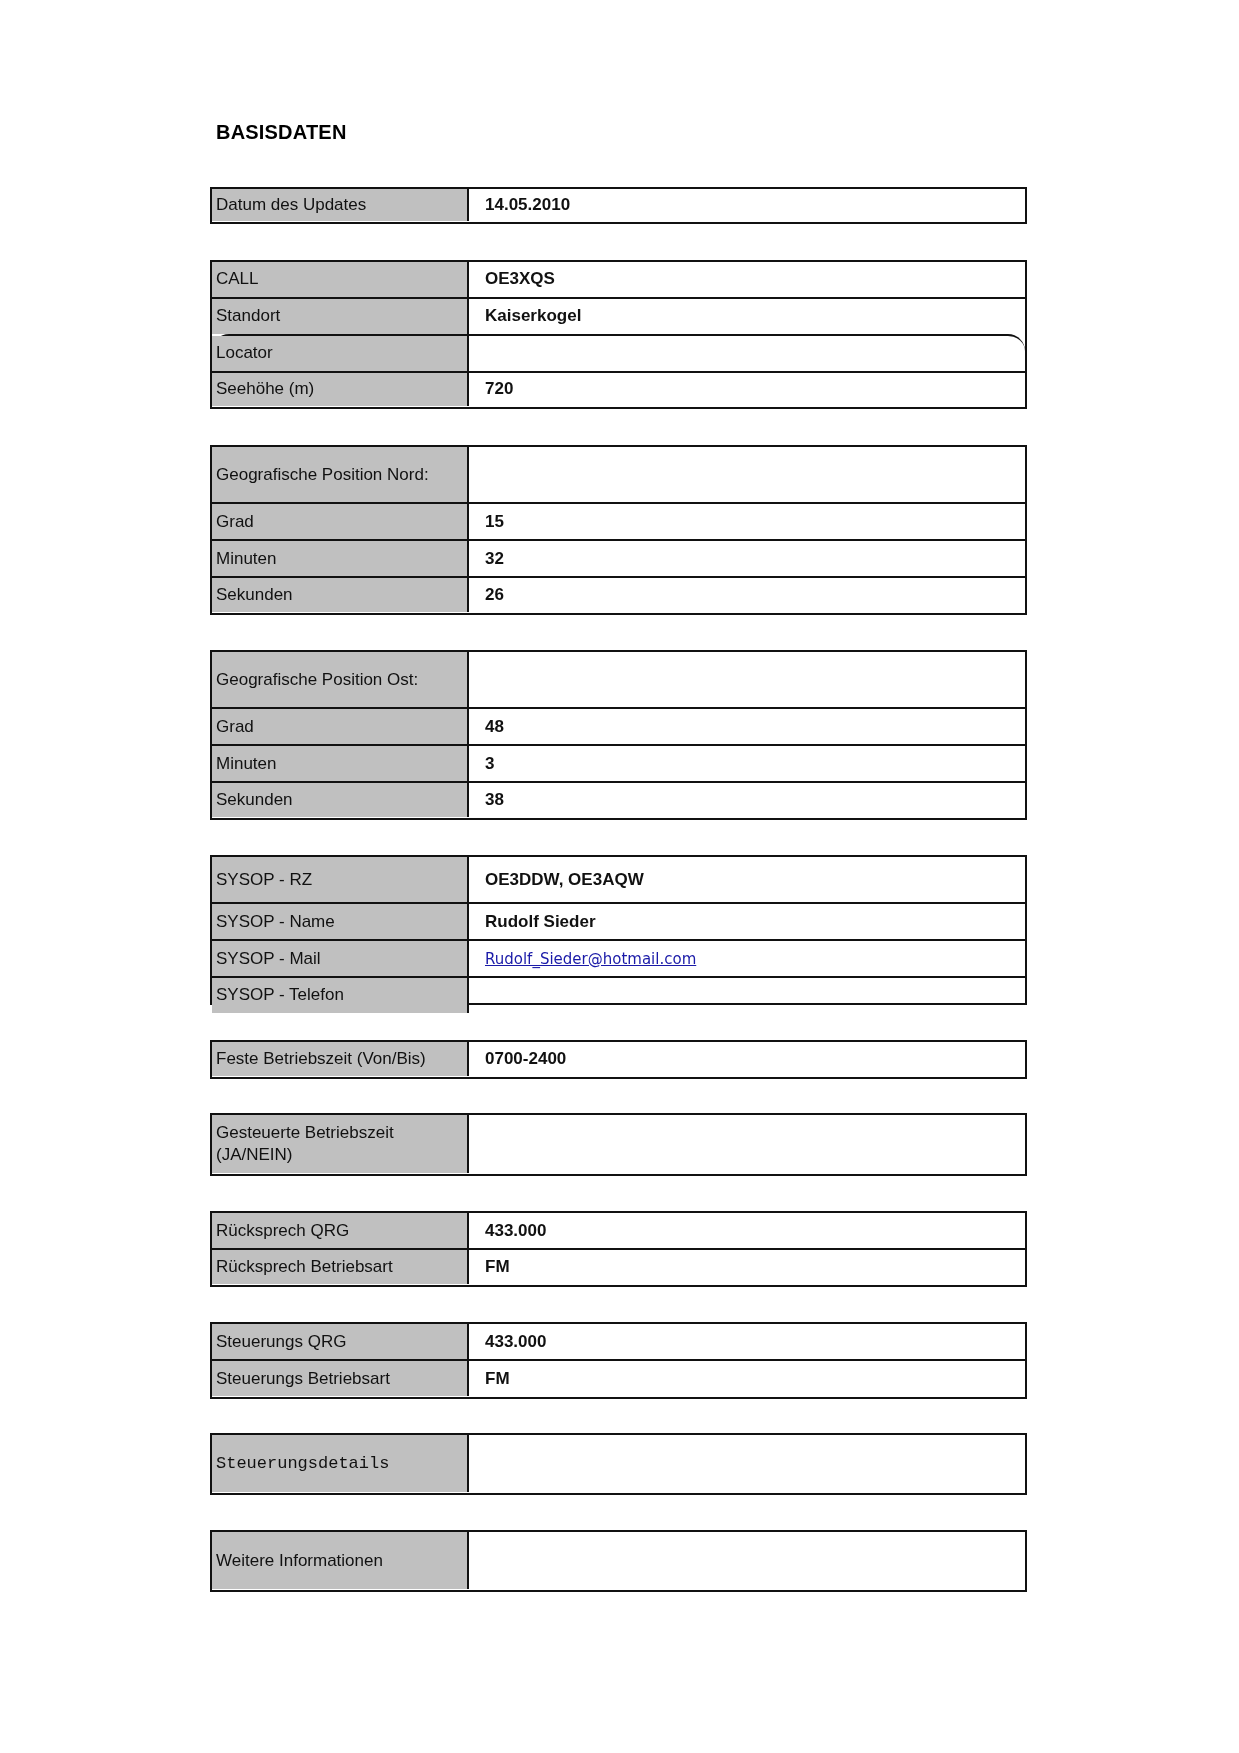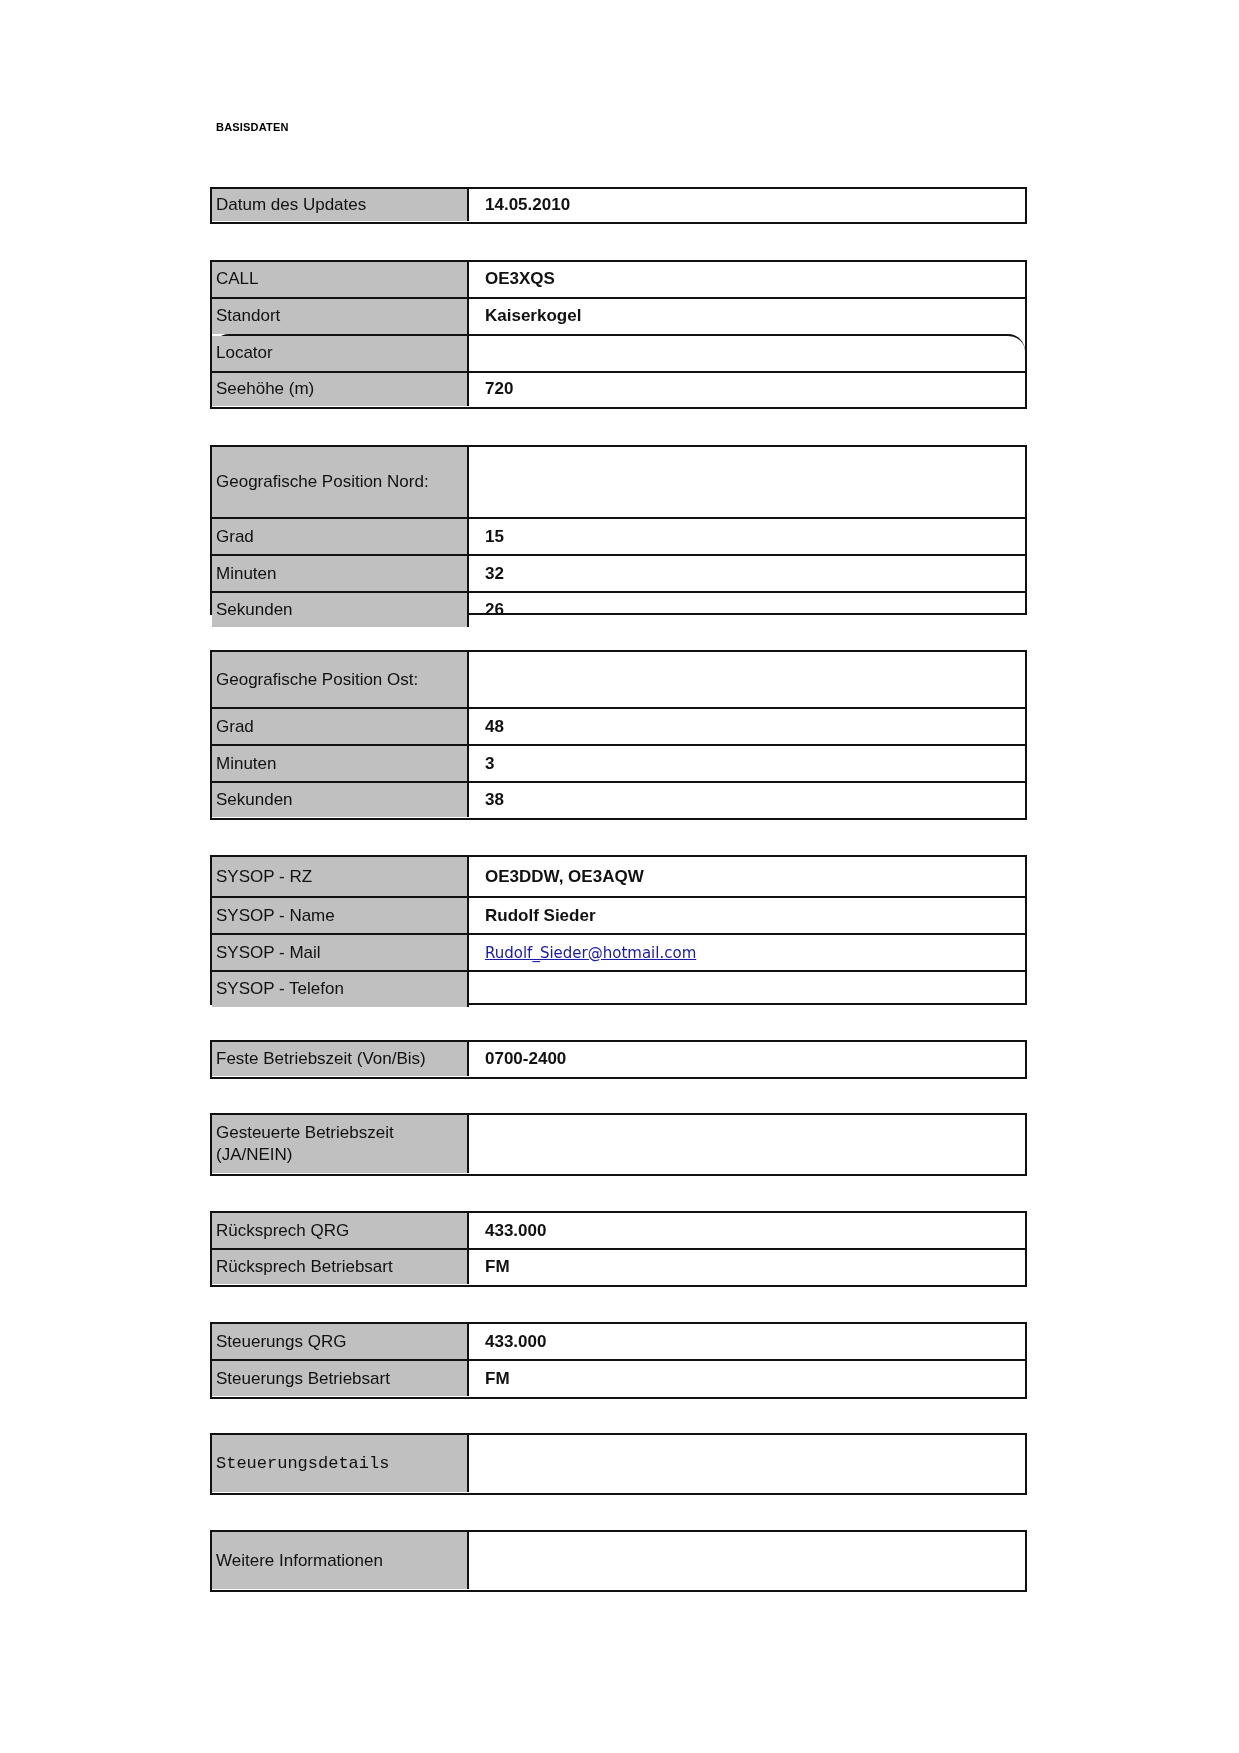--- a/index.html
+++ b/index.html
@@ -1,18 +1,18 @@
 <!DOCTYPE html>
 <html><head>
 <meta charset="utf-8">
 <style>
   html, body { margin:0; padding:0; background:#ffffff; }
   body { width:1239px; height:1753px; position:relative; overflow:hidden;
          font-family:"Liberation Sans", "DejaVu Sans", sans-serif; color:#000; }
-  .title { position:absolute; left:216px; top:121px; font-size:11px; font-weight:bold; letter-spacing:0.2px; }
+  .title { position:absolute; left:216px; top:121px; font-size:20px; font-weight:bold; letter-spacing:0.2px; }
   .block { position:absolute; left:210px; width:817px; border:2.5px solid #111; box-sizing:border-box; background:#fff; }
   .row { display:flex; box-sizing:border-box; border-top:2.5px solid #111; }
   .row:first-child { border-top:none; }
   .lbl { width:257px; flex:0 0 257px; background:#c0c0c0; border-right:2.5px solid #111; box-sizing:border-box;
          padding:0 4px; display:flex; align-items:center; font-size:17px; line-height:22px; color:#111; }
   .val { flex:1; padding:0 16px; display:flex; align-items:center; font-size:17px; font-weight:bold; color:#111; }
   .val a { color:#1a1aa8; text-decoration:underline; font-weight:normal; font-family:"DejaVu Sans", sans-serif; font-size:15px; }
   .h35 { height:35px; }
 </style>
 </head>
@@ -40,21 +40,21 @@
     <div class="lbl">Locator</div>
     <div class="val"></div>
   </div>
   <div class="row" style="height:35.5px;">
     <div class="lbl">Seehöhe (m)</div>
     <div class="val">720</div>
   </div>
 </div>
 
 <div class="block" style="top:445px;height:170px;">
-  <div class="row" style="height:70px;">
+  <div class="row" style="height:55px;">
     <div class="lbl" style="width:257px;">Geografische Position Nord:</div>
     <div class="val"></div>
   </div>
   <div class="row" style="height:37px;">
     <div class="lbl">Grad</div>
     <div class="val">15</div>
   </div>
   <div class="row" style="height:37px;">
     <div class="lbl">Minuten</div>
     <div class="val">32</div>
@@ -78,21 +78,21 @@
     <div class="lbl">Minuten</div>
     <div class="val">3</div>
   </div>
   <div class="row" style="height:36px;">
     <div class="lbl">Sekunden</div>
     <div class="val">38</div>
   </div>
 </div>
 
 <div class="block" style="top:855px;height:150px;">
-  <div class="row" style="height:39px;border-radius:11px;">
+  <div class="row" style="height:45px;border-radius:11px;">
     <div class="lbl">SYSOP - RZ</div>
     <div class="val">OE3DDW, OE3AQW</div>
   </div>
   <div class="row" style="height:37px;">
     <div class="lbl">SYSOP - Name</div>
     <div class="val">Rudolf Sieder</div>
   </div>
   <div class="row" style="height:37px;">
     <div class="lbl">SYSOP - Mail</div>
     <div class="val">

